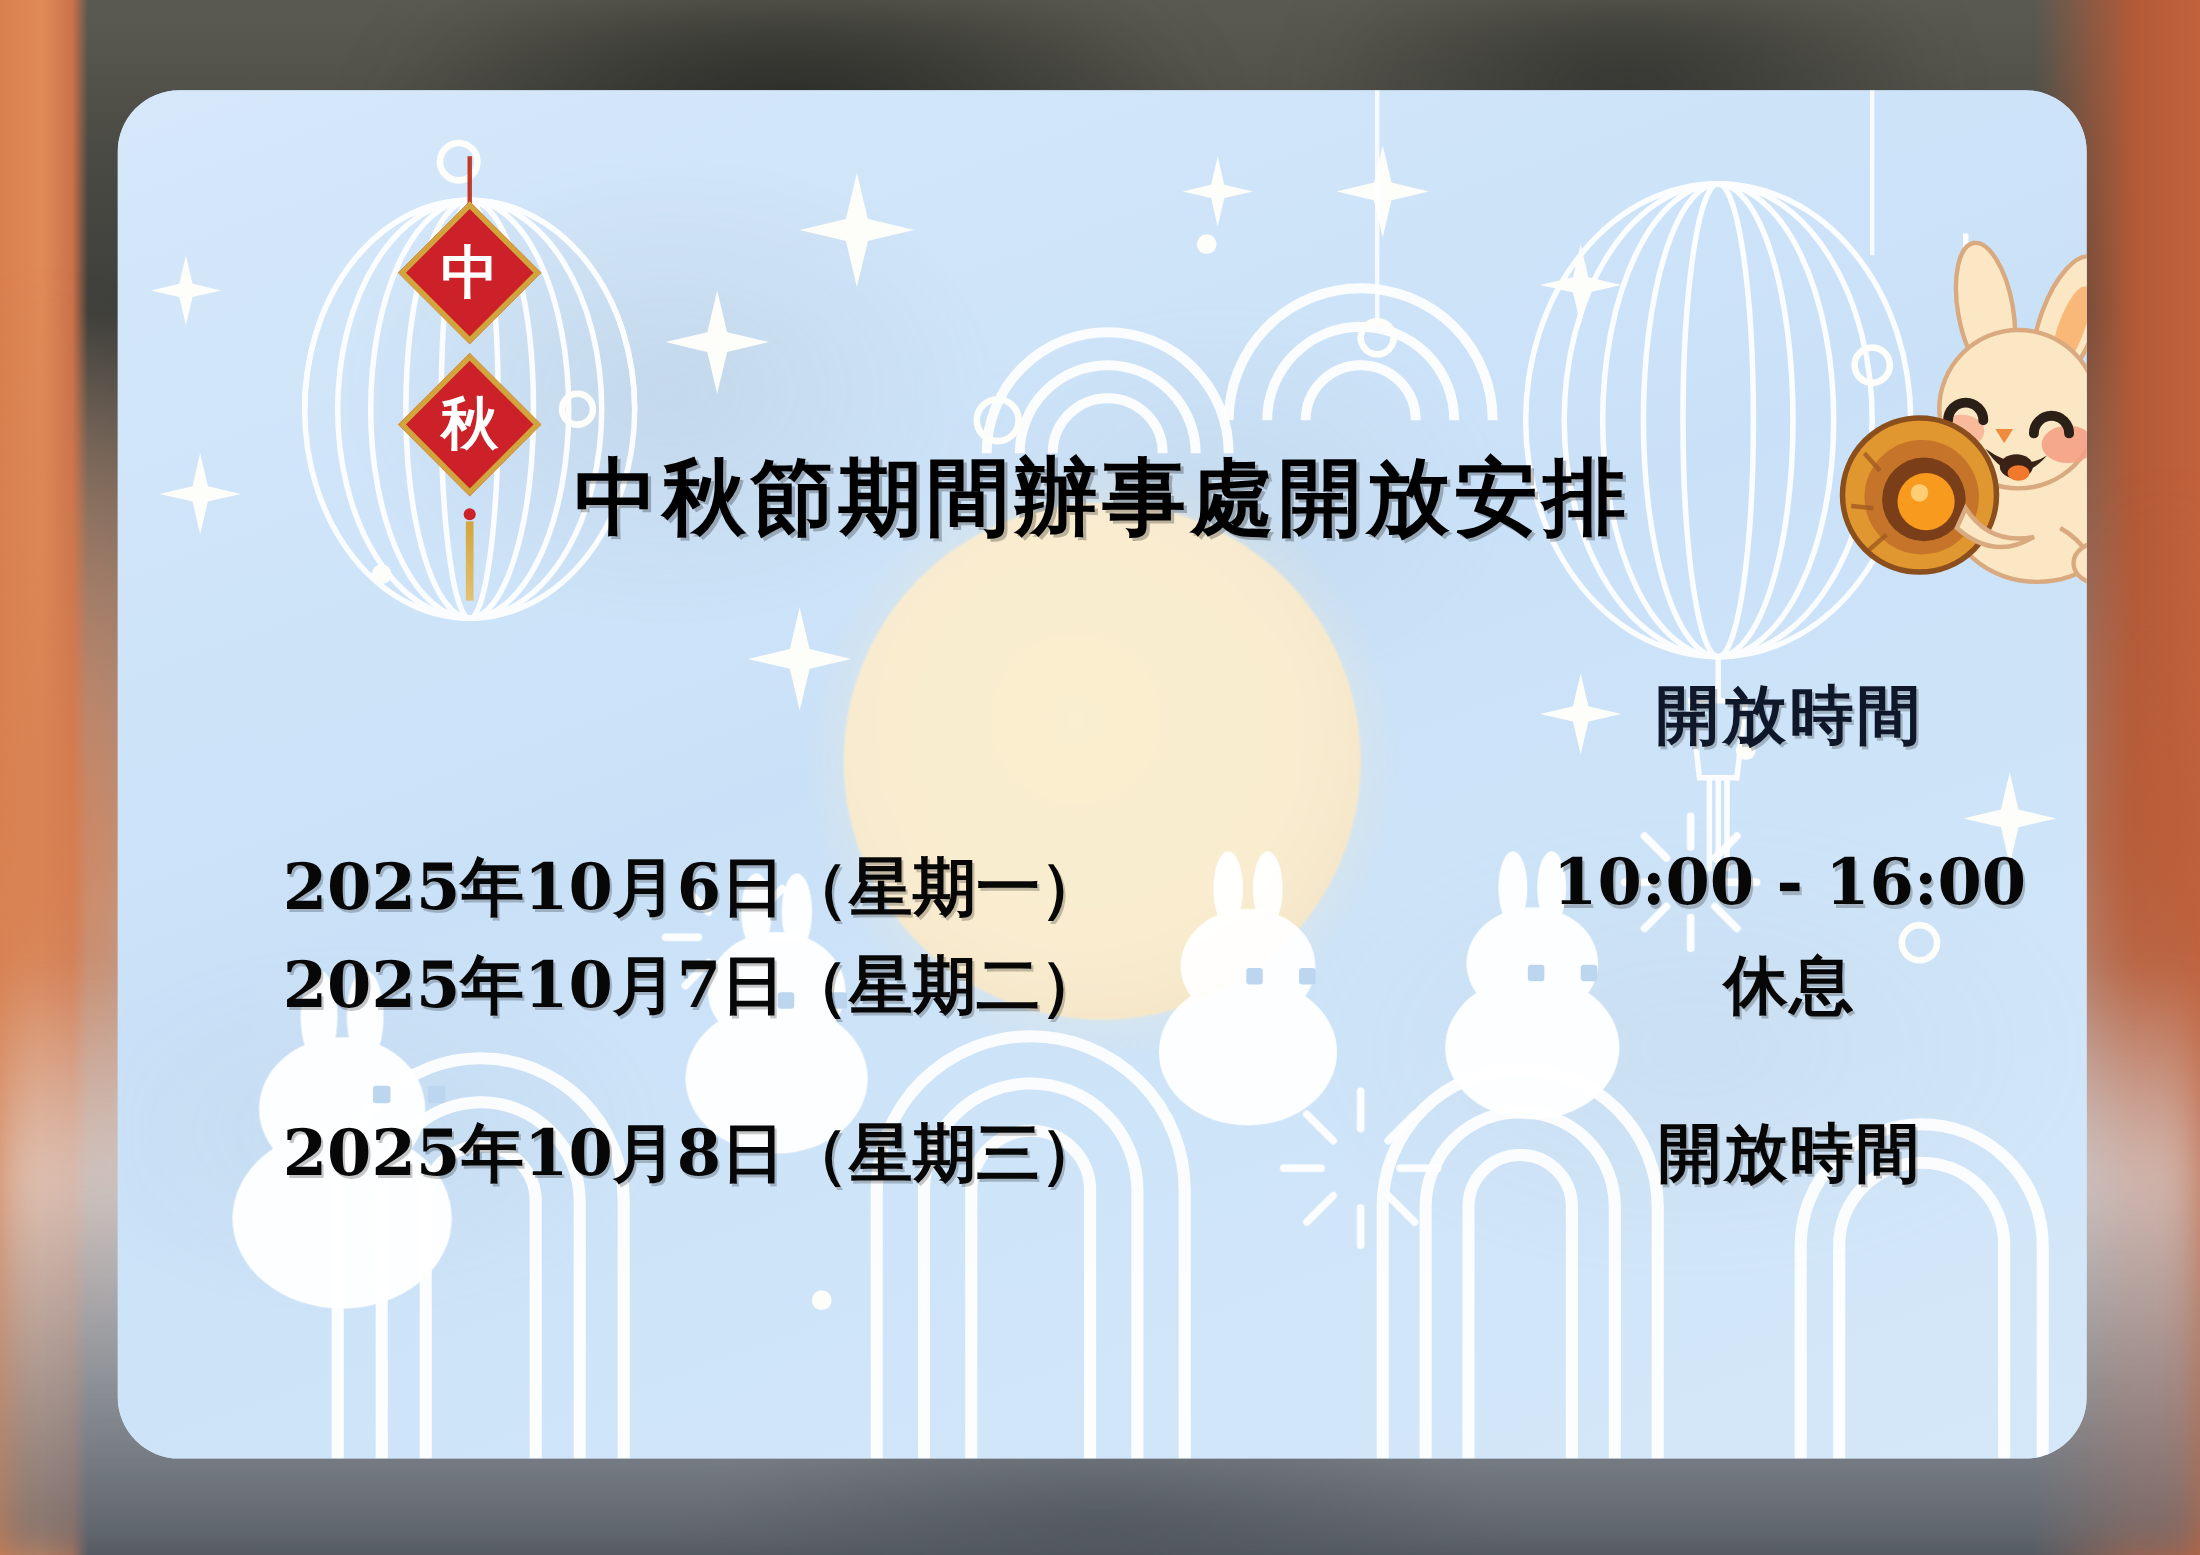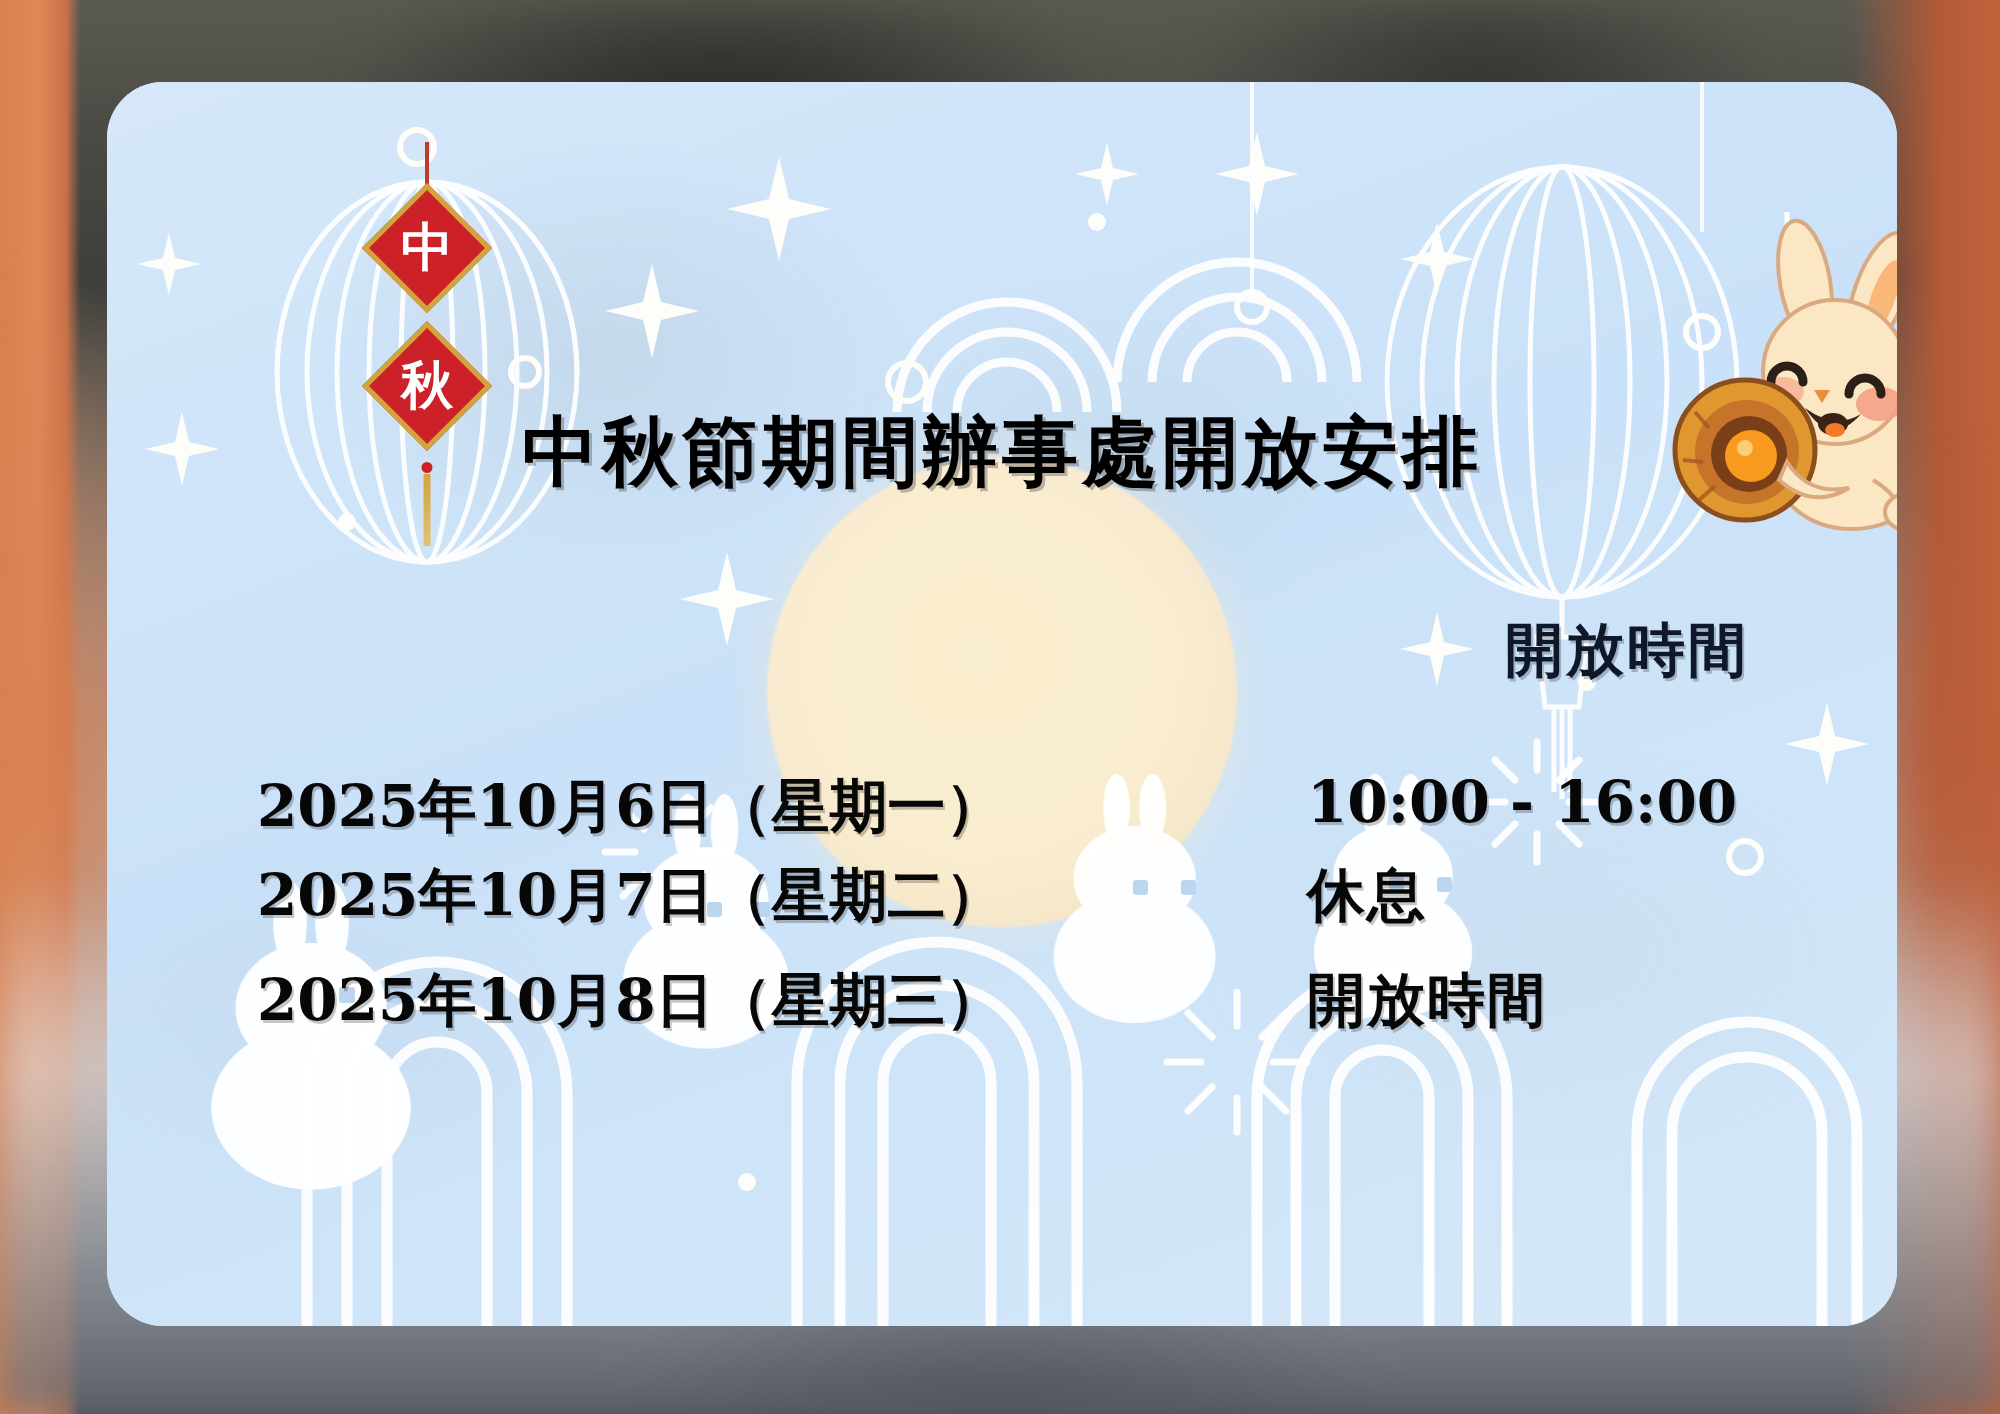--- a/index.html
+++ b/index.html
@@ -160,20 +160,21 @@
   .row-date {
     position: absolute;
     left: 150px; width: 800px;
     font-size: 58px; font-weight: 700; color: #070707;
     letter-spacing: 0px; white-space: nowrap;
     text-shadow: 2px 3px 0 rgba(0,0,0,.22);
   }
   .row-status {
     position: absolute;
     left: 1200px; width: 640px;
+    text-align: center;
     font-size: 58px; font-weight: 700; color: #070707;
     letter-spacing: 2px; white-space: nowrap;
     text-shadow: 2px 3px 0 rgba(0,0,0,.22);
   }
   .row-status.time { letter-spacing: 0px; font-size: 58px; }
 </style>
 </head>
 <body>
 
 <div id="backdrop"></div>
@@ -412,19 +413,19 @@
     <div class="row" style="top:655px;margin-top:31px;">
       <div class="row-date">2025年10月6日（星期一）</div>
       <div class="row-status time">10:00 - 16:00</div>
     </div>
 
     <div class="row" style="top:775px;">
       <div class="row-date">2025年10月7日（星期二）</div>
       <div class="row-status">休息</div>
     </div>
 
-    <div class="row" style="top:880px;">
+    <div class="row" style="top:928px;">
       <div class="row-date">2025年10月8日（星期三）</div>
       <div class="row-status">開放時間</div>
     </div>
 
   </div>
 </div>
 
 </body></html>

